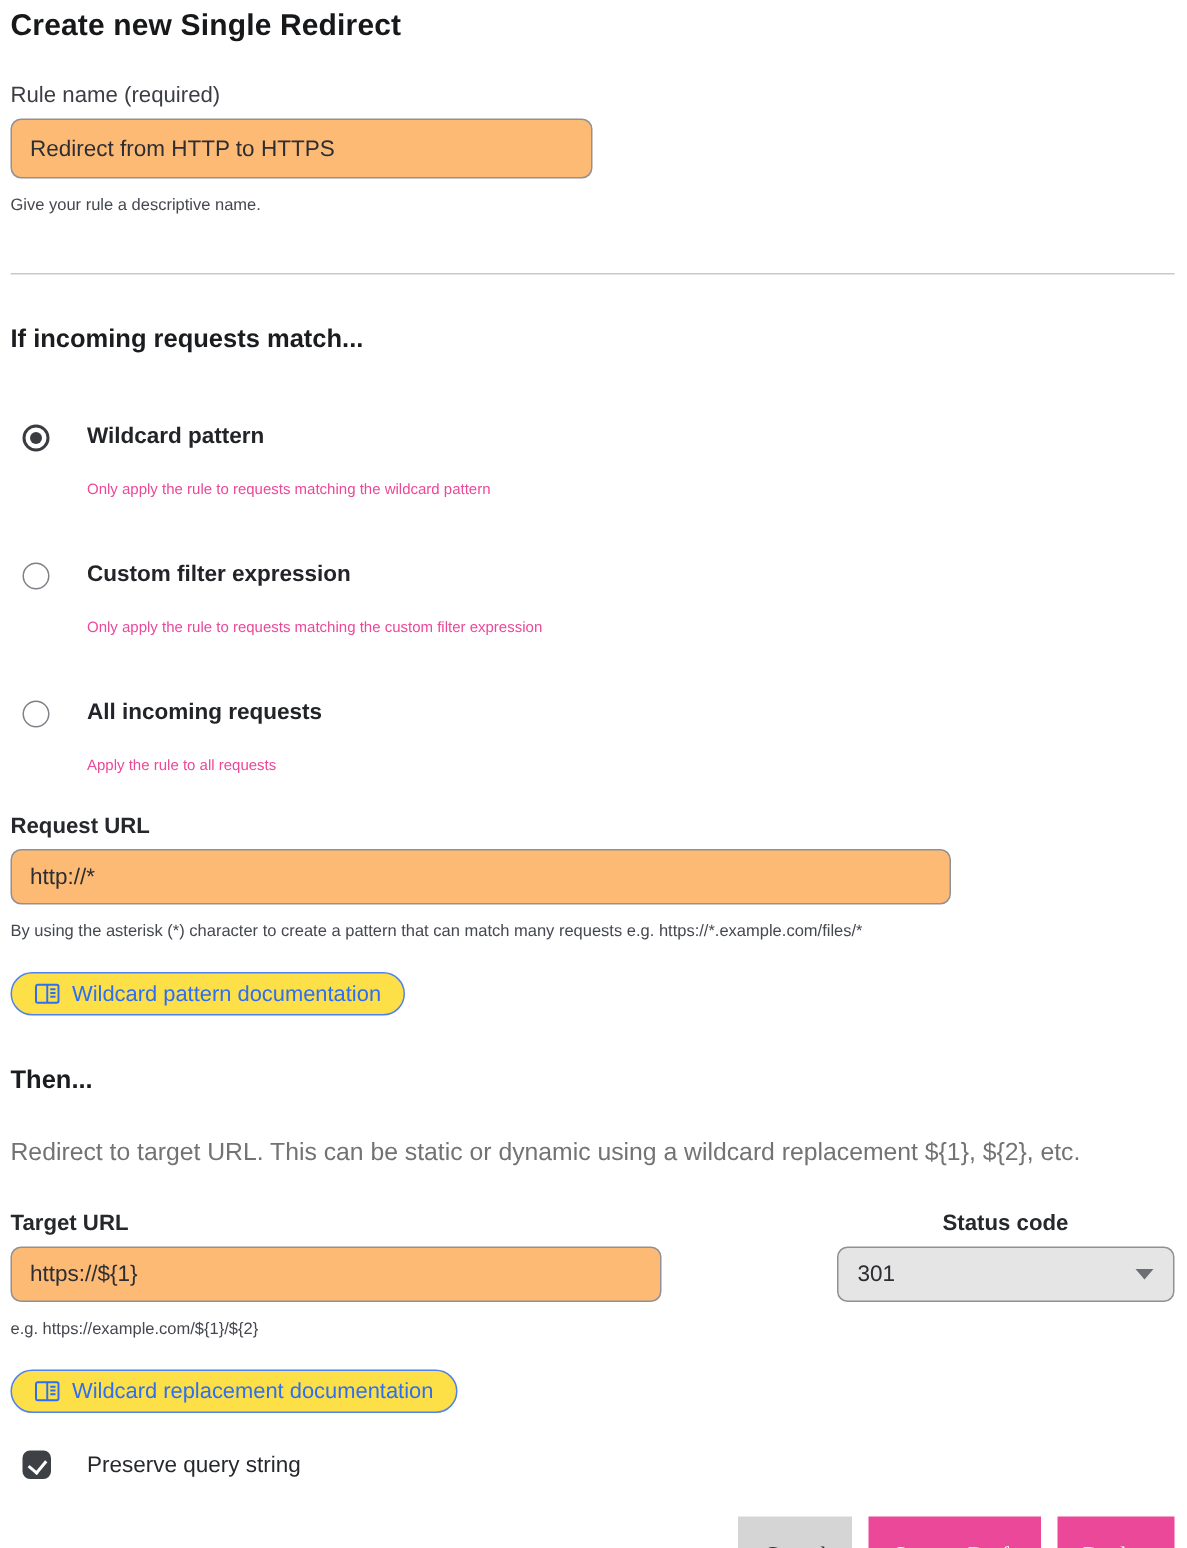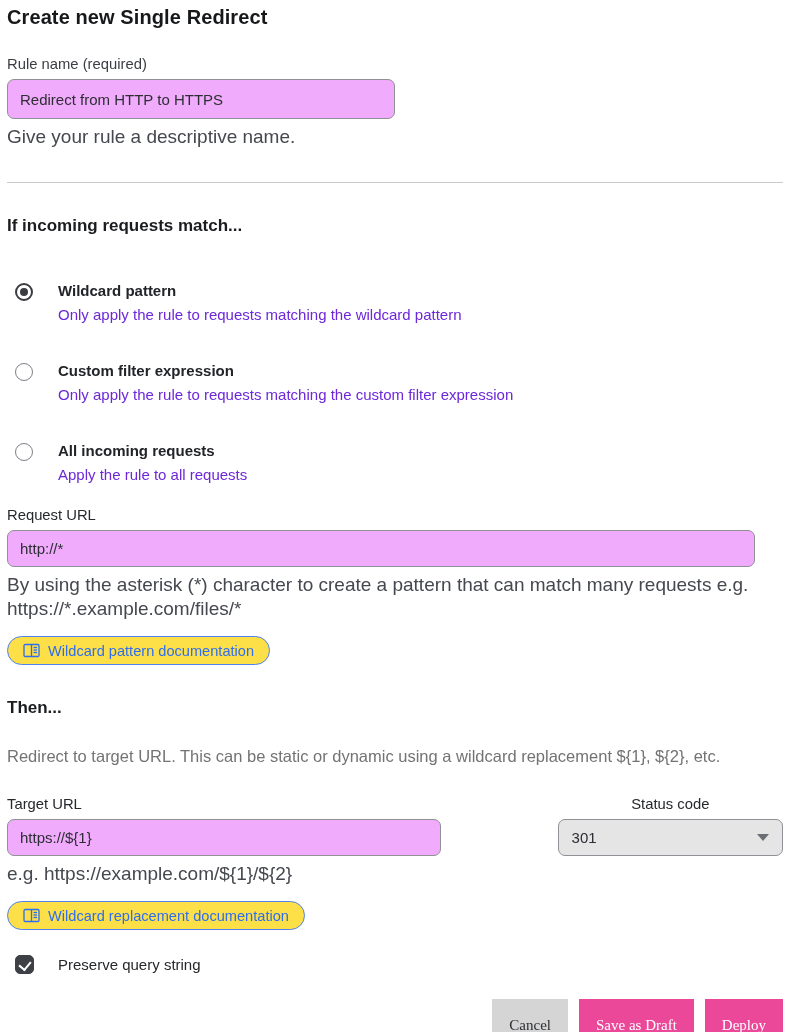--- a/index.html
+++ b/index.html
@@ -18,42 +18,42 @@
     font-weight: 700;
     color: #17181a;
     letter-spacing: .1px;
   }
 
   .field-label {
     font-size: 14.8px;
     color: #3b3e43;
     margin-top: 27px;
   }
-  .field-label.semibold { font-weight: 400; color: #26282c; }
+  .field-label.semibold { font-weight: 700; color: #26282c; }
 
   .text-input {
     display: block;
     margin-top: 7px;
     height: 40px;
     width: 388px;
     border: 1px solid #8f9196;
     border-radius: 7px;
     padding: 16px 12px;
     font-family: inherit;
     font-size: 15px;
     color: #2c2e33;
-    background: #f0abfc;
+    background: #fdba74;
     outline: none;
   }
   .text-input.slim { height: 37px; }
-  .text-input.full { width: 748px; }
+  .text-input.full { width: 627px; }
 
   .help-text {
     margin-top: 6px;
-    font-size: 19px;
+    font-size: 11px;
     line-height: 24px;
     color: #45484e;
   }
 
   hr.divider {
     border: none;
     border-top: 1px solid #c7c9cc;
     margin-top: 33px;
   }
 
@@ -93,23 +93,23 @@
     background: #3a3c40;
   }
   .radio-texts { }
   .radio-label {
     font-size: 15px;
     font-weight: 700;
     color: #222428;
     line-height: 20px;
   }
   .radio-desc {
-    margin-top: 4px;
-    font-size: 15px;
-    color: #6d28d9;
+    margin-top: 16px;
+    font-size: 10px;
+    color: #ec4899;
     line-height: 20px;
   }
 
   
   .doc-button {
     display: inline-flex;
     align-items: center;
     gap: 8px;
     margin-top: 15px;
     height: 29px;

